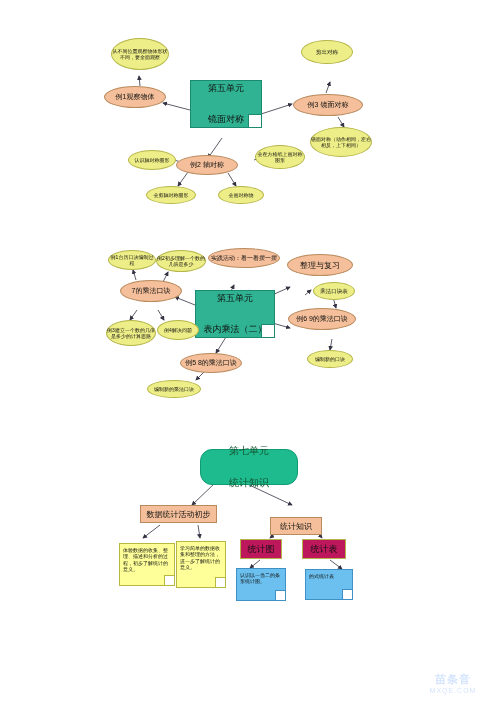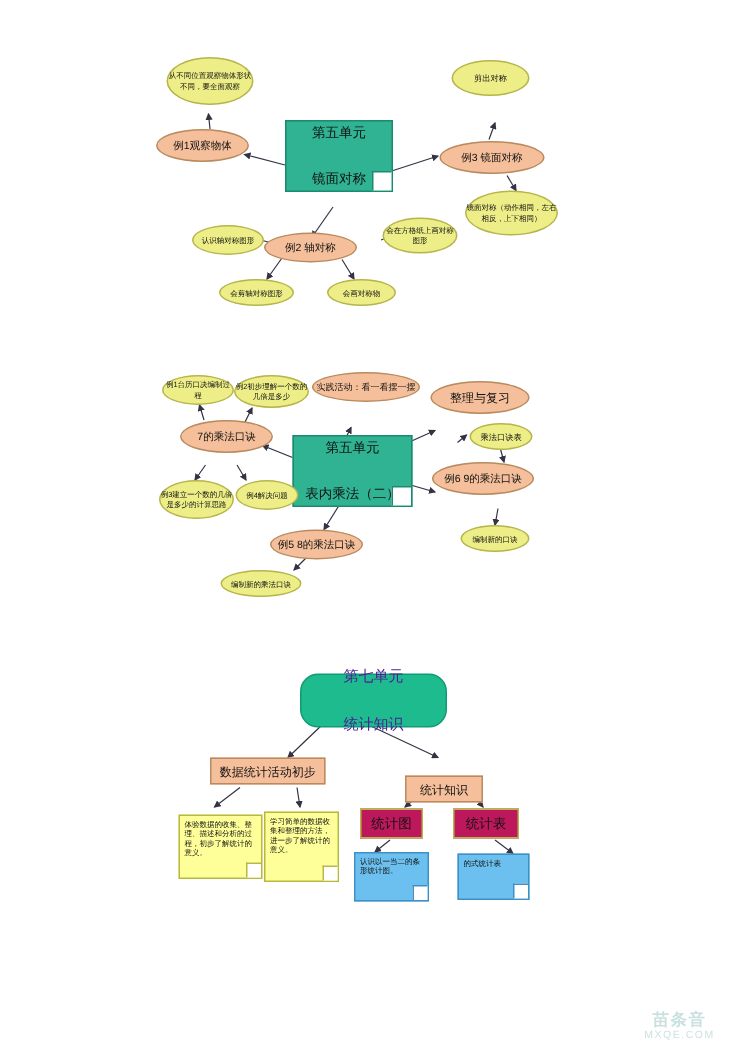--- a/index.html
+++ b/index.html
@@ -20,21 +20,21 @@
 
   
   .ell{border-radius:50%;border:1px solid #9a9a5a;}
   .ell.peach{background:#f4bf9a;border-color:#b98a5e;align-items:center;}
   .ell.yellow{background:#eeee88;border-color:#b5b54a;}
 
   
   .teal{background:#2fb392;border:1px solid #1c8a6e;color:#111;font-weight:bold;}
   .teal .fold{position:absolute;right:0;bottom:0;width:12px;height:12px;
               background:#ffffff;border-left:1px solid #1c8a6e;border-top:1px solid #1c8a6e;}
-  .tealround{background:#1ebb8f;border:1px solid #0f9c74;border-radius:12px;color:#4c1d95;font-weight:bold;}
+  .tealround{background:#1ebb8f;border:1px solid #0f9c74;border-radius:12px;color:#14532d;font-weight:bold;}
 
   
   .rect{border:1px solid #8a8a50;}
   .rect.peach{background:#f4bf9a;border-color:#b98a5e;}
   .rect.yellow{background:#be185d;border-color:#b5b54a;}
 
   
   .note{border:1px solid #b8b840;background:#ffff99;text-align:left;
         padding:3px 3px 0 3px;line-height:1.25;}
   .note.blue{background:#6cc0ef;border-color:#3f90c4;}
@@ -46,21 +46,21 @@
   .t55{font-size:5.5px;}
   .t6{font-size:6px;}
   .t7{font-size:7px;}
   .t8{font-size:8px;}
   .t9{font-size:9px;}
   .t10{font-size:10px;}
   .b{font-weight:normal;}
 
   .watermark{position:absolute;right:8px;bottom:8px;width:78px;height:34px;
              opacity:.22;display:flex;flex-direction:column;align-items:center;
-             justify-content:center;color:#0f766e;}
+             justify-content:center;color:#3b82f6;}
   .wm-top{font-size:11px;letter-spacing:1px;font-weight:bold;}
   .wm-bot{font-size:7px;letter-spacing:1px;}
 </style>
 </head>
 <body>
 
 <div class="page">
 
   <div class="diagram" id="d1">
     <svg class="links">

